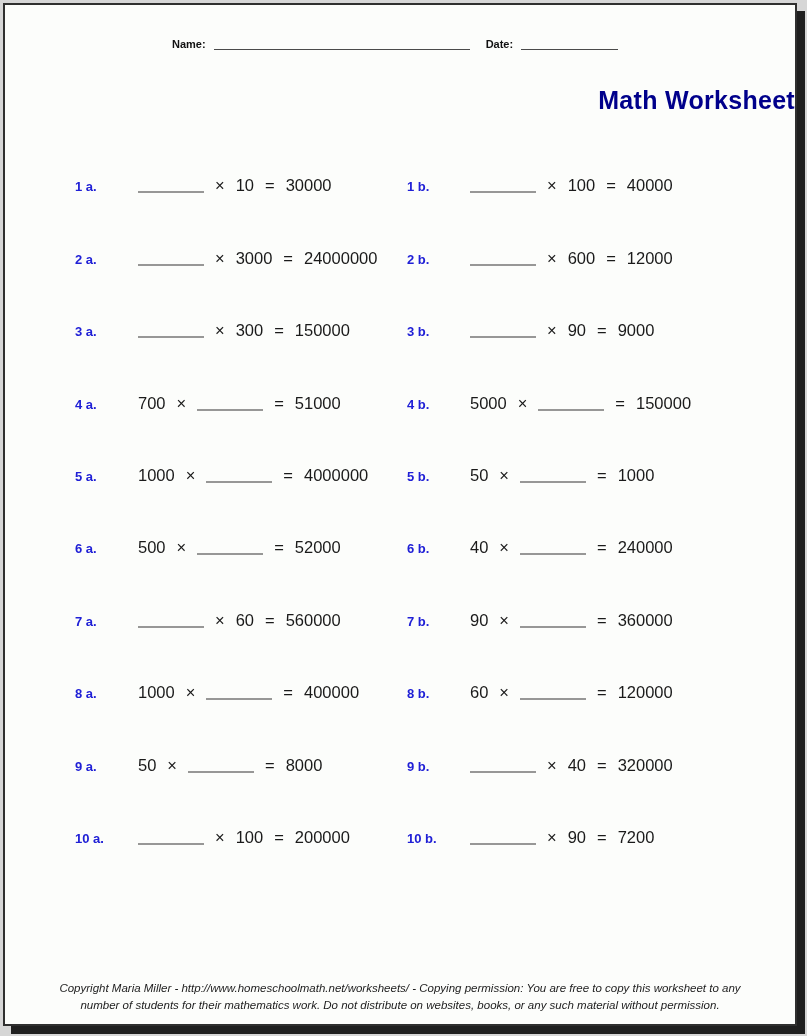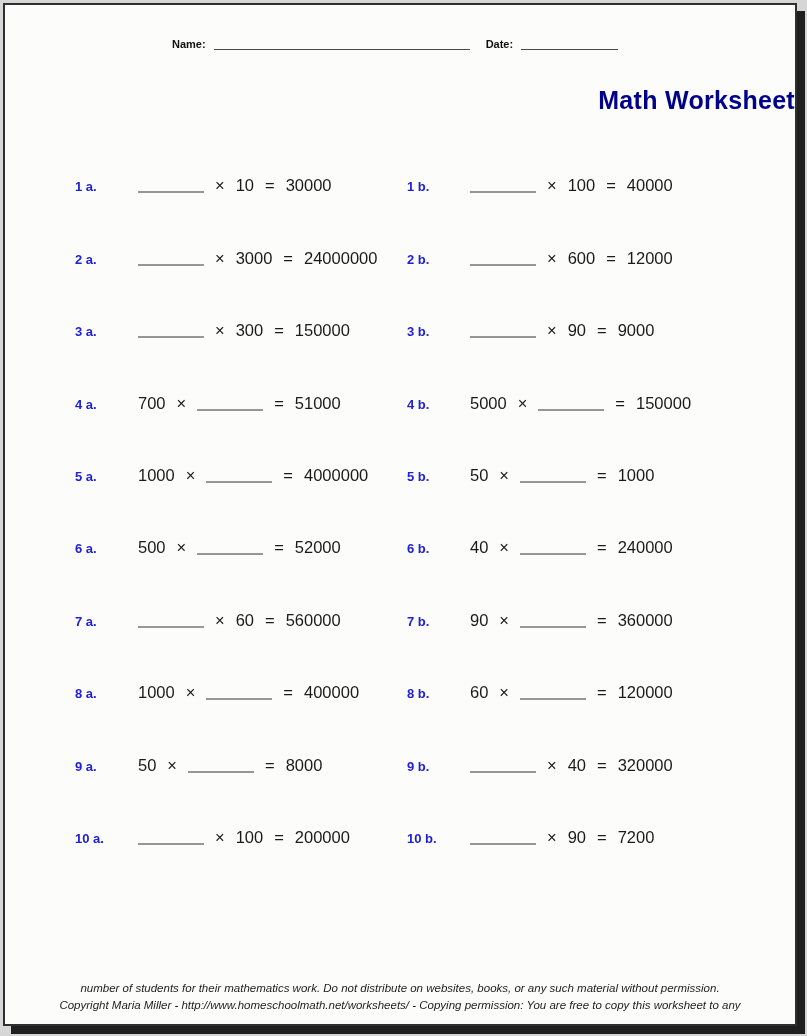--- a/index.html
+++ b/index.html
@@ -345,17 +345,17 @@
             <span>×</span>
             <span>90</span>
             <span>=</span>
             <span>7200</span>
           </span>
     </div>
       </div>
     </div>
 
   <div class="footer">
+    <div>Copyright Maria Miller - http://www.homeschoolmath.net/worksheets/ - Copying permission: You are free to copy this worksheet to any</div>
     <div>number of students for their mathematics work. Do not distribute on websites, books, or any such material without permission.</div>
-    <div>Copyright Maria Miller - http://www.homeschoolmath.net/worksheets/ - Copying permission: You are free to copy this worksheet to any</div>
   </div>
 
 </div>
 
 </body></html>

